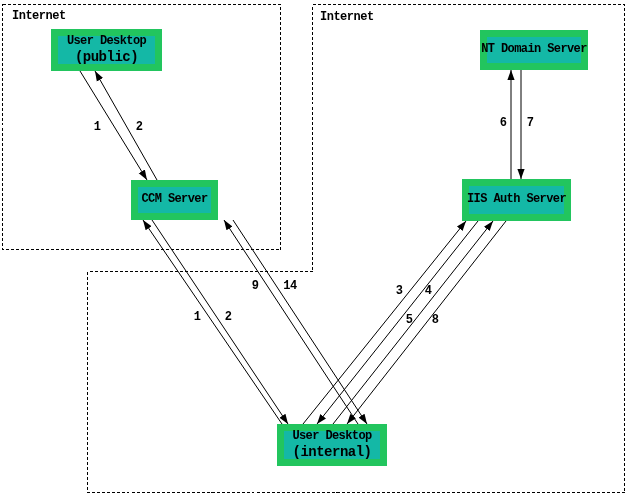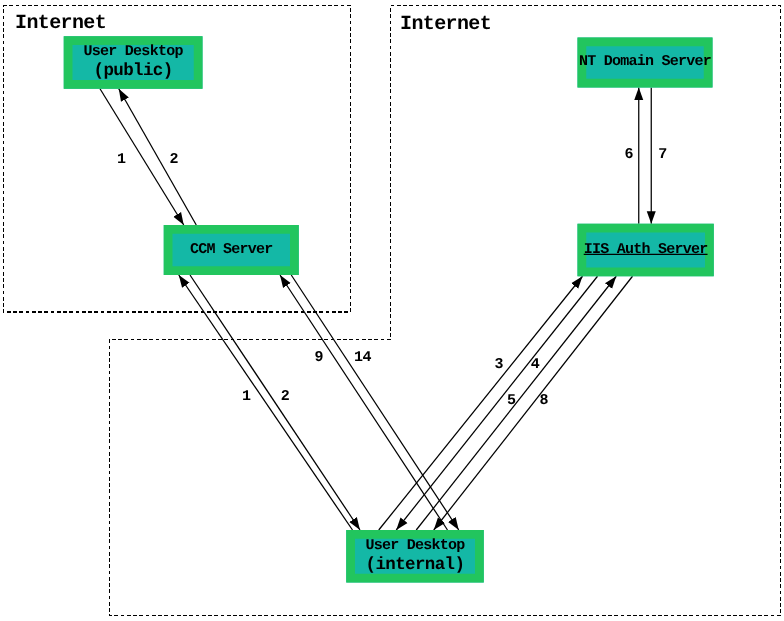--- a/index.html
+++ b/index.html
@@ -16,21 +16,21 @@
     color: #000000;
     overflow: hidden;
   }
   .stage svg {
     position: absolute;
     left: 0;
     top: 0;
   }
   .zone-label {
     position: absolute;
-    font-size: 16px;
+    font-size: 12px;
     font-weight: bold;
     letter-spacing: -0.5px;
     white-space: nowrap;
   }
   .node {
     position: absolute;
     box-sizing: border-box;
     border: 7px solid #22c55e;
     background: #14b8a6;
     display: flex;
@@ -97,29 +97,29 @@
   </svg>
 
   <div class="zone-label" style="left:12px; top:9px;">Internet</div>
   <div class="zone-label" style="left:320px; top:10px;">Internet</div>
 
   <div class="node" style="left:51px; top:29px; width:111px; height:42px;">
     <div class="node-label">User Desktop</div>
     <div class="node-sublabel">(public)</div>
   </div>
 
-  <div class="node" style="left:131px; top:180px; width:108px; height:40px;">
+  <div class="node" style="left:131px; top:180px; width:87px; height:40px;">
     <div class="node-label">CCM Server</div>
   </div>
 
-  <div class="node" style="left:462px; top:30px; width:108px; height:40px;">
+  <div class="node" style="left:480px; top:30px; width:108px; height:40px;">
     <div class="node-label">NT Domain Server</div>
   </div>
 
-  <div class="node" style="left:462px; top:179px; width:109px; height:42px;text-decoration:underline;">
+  <div class="node" style="left:462px; top:179px; width:109px; height:42px;">
     <div class="node-label">IIS Auth Server</div>
   </div>
 
   <div class="node" style="left:277px; top:424px; width:110px; height:42px;">
     <div class="node-label">User Desktop</div>
     <div class="node-sublabel">(internal)</div>
   </div>
 
   <span class="edge-label" style="left:97px;  top:127px;">1</span>
   <span class="edge-label" style="left:139px; top:127px;">2</span>

